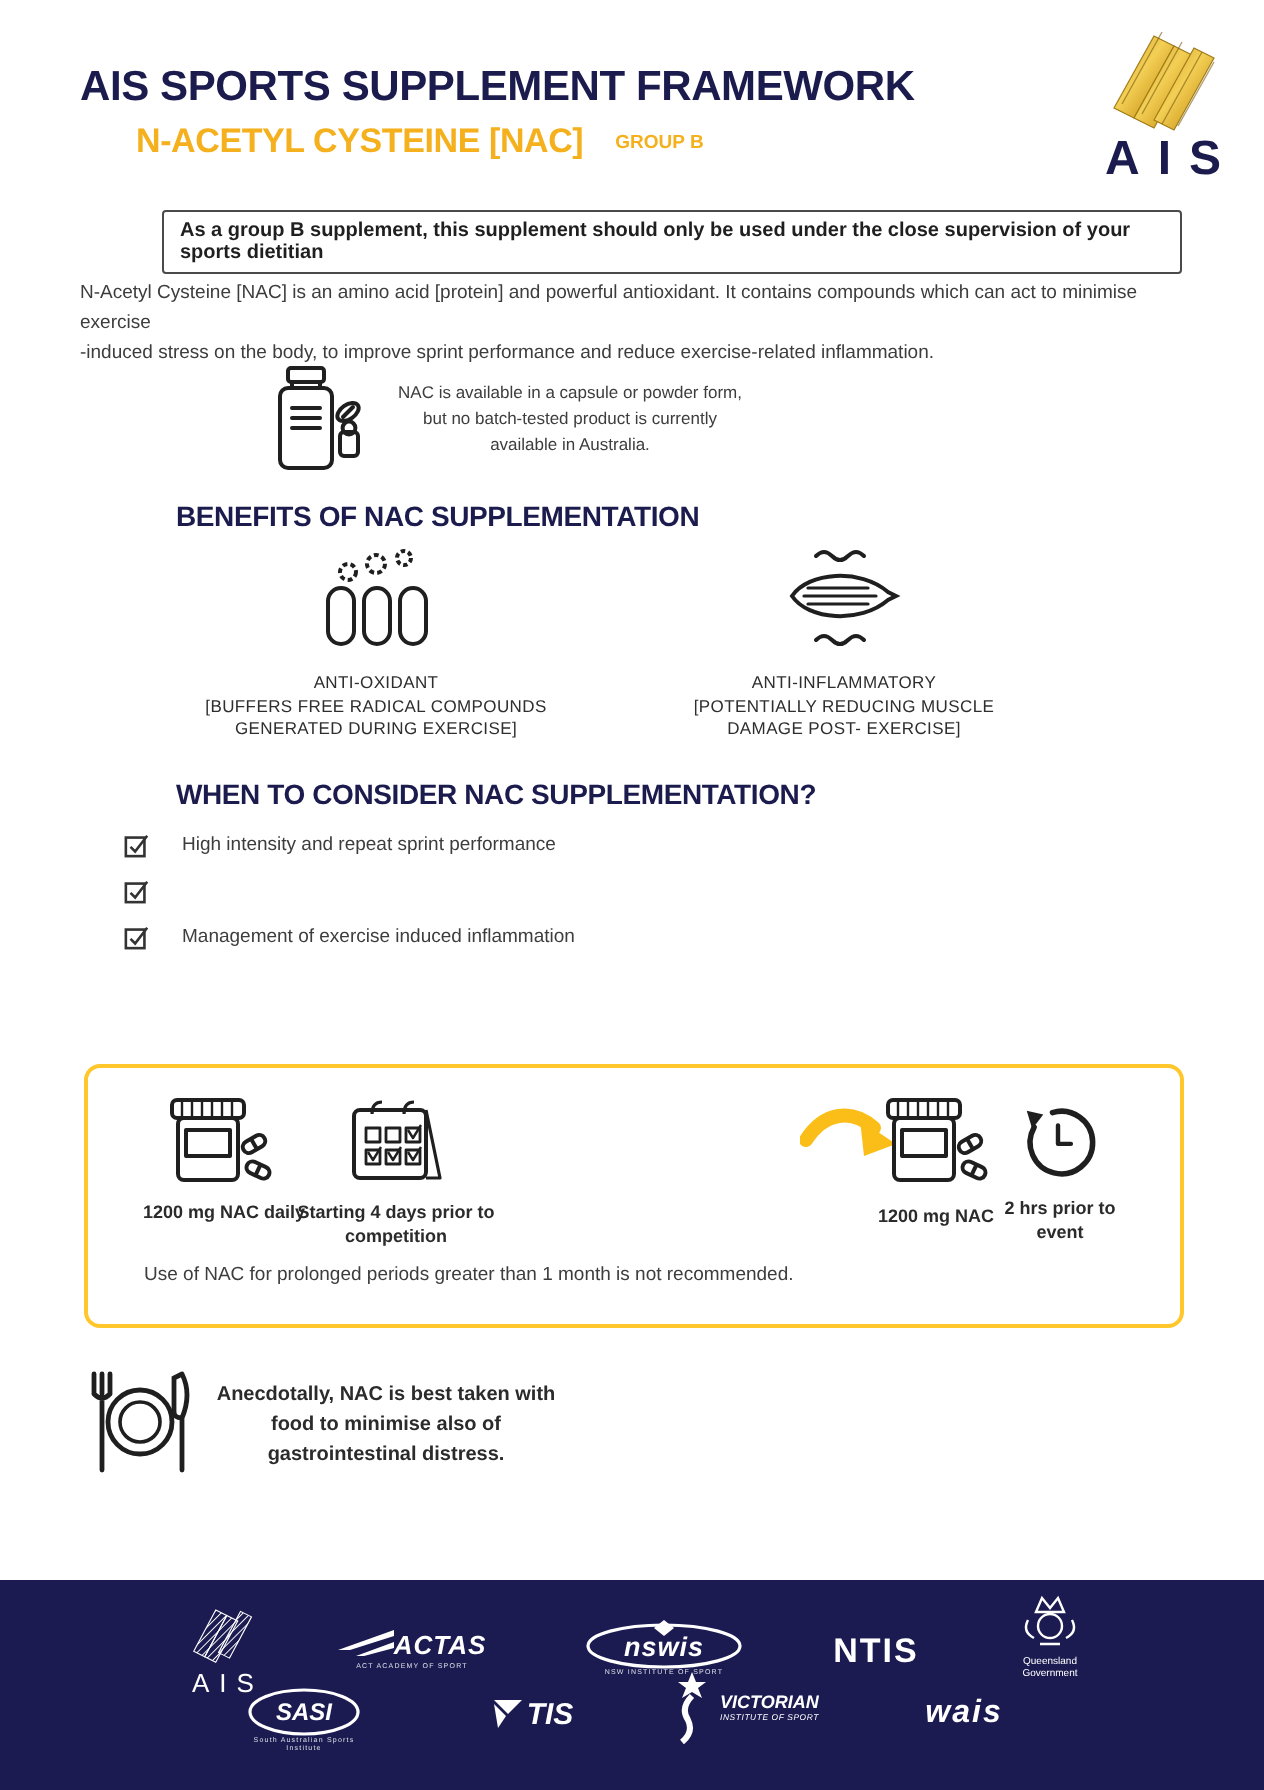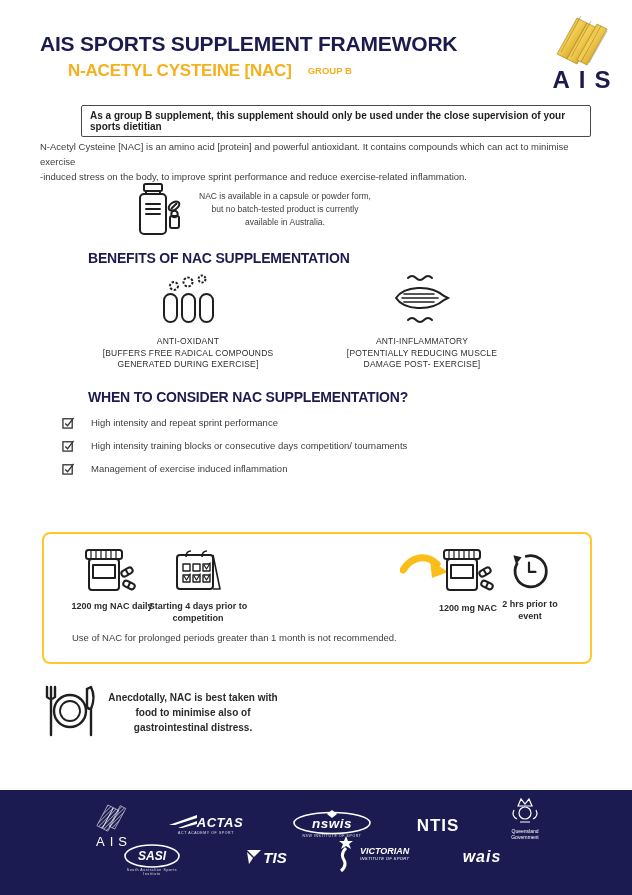--- a/index.html
+++ b/index.html
@@ -129,21 +129,20 @@
         <rect x="1" y="3" width="10" height="10"></rect>
           <path d="M3.5 8 L6 10.5 L12.5 2"></path>
       </svg>
       <span>High intensity and repeat sprint performance</span>
     </div>
     <div class="chk-row">
       <svg width="13" height="13" viewBox="0 0 14 14" fill="none" stroke="#333" stroke-width="1.4">
         <rect x="1" y="3" width="10" height="10"></rect>
           <path d="M3.5 8 L6 10.5 L12.5 2"></path>
       </svg>
-      <span>High intensity training blocks or consecutive days competition/ tournaments</span>
     </div>
     <div class="chk-row">
       <svg width="13" height="13" viewBox="0 0 14 14" fill="none" stroke="#333" stroke-width="1.4">
         <rect x="1" y="3" width="10" height="10"></rect>
           <path d="M3.5 8 L6 10.5 L12.5 2"></path>
       </svg>
       <span>Management of exercise induced inflammation</span>
     </div>
   </div>
 

